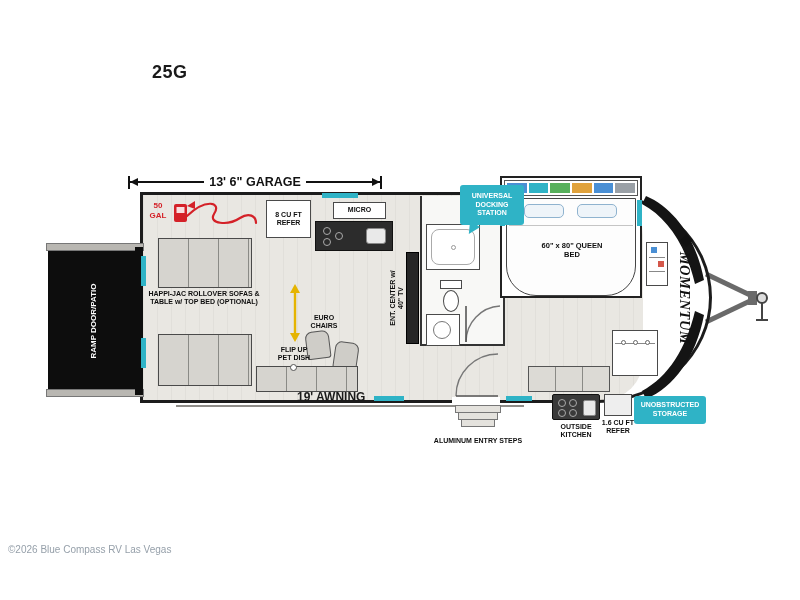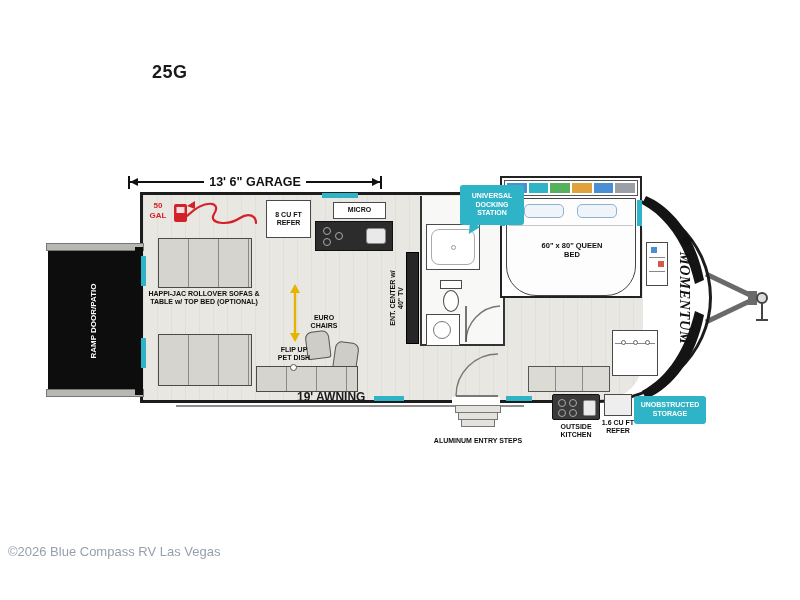--- a/index.html
+++ b/index.html
@@ -197,13 +197,13 @@
   <span style="position:absolute; left:30px; top:5px; width:13px; height:16px; background:#e9e9e9; border:1px solid #888; border-radius:2px;"></span>
 </div>
 <div class="lbl" style="left:548px; top:423px; width:56px;">OUTSIDE KITCHEN</div>
 <div class="fixture" style="left:604px; top:394px; width:28px; height:22px; background:#eee; z-index:6;"></div>
 <div class="lbl" style="left:592px; top:419px; width:52px;">1.6 CU FT REFER</div>
 
 <div class="teal-box" style="left:634px; top:396px; width:72px; height:28px;">
   <span>UNOBSTRUCTED STORAGE</span>
 </div>
 
-<div class="abs" style="left:8px; top:544px; font-size:13px; color:#96a0aa; z-index:10;">©2026 Blue Compass RV Las Vegas</div>
+<div class="abs" style="left:8px; top:544px; font-size:10px; color:#96a0aa; z-index:10;">©2026 Blue Compass RV Las Vegas</div>
 
 </body></html>

